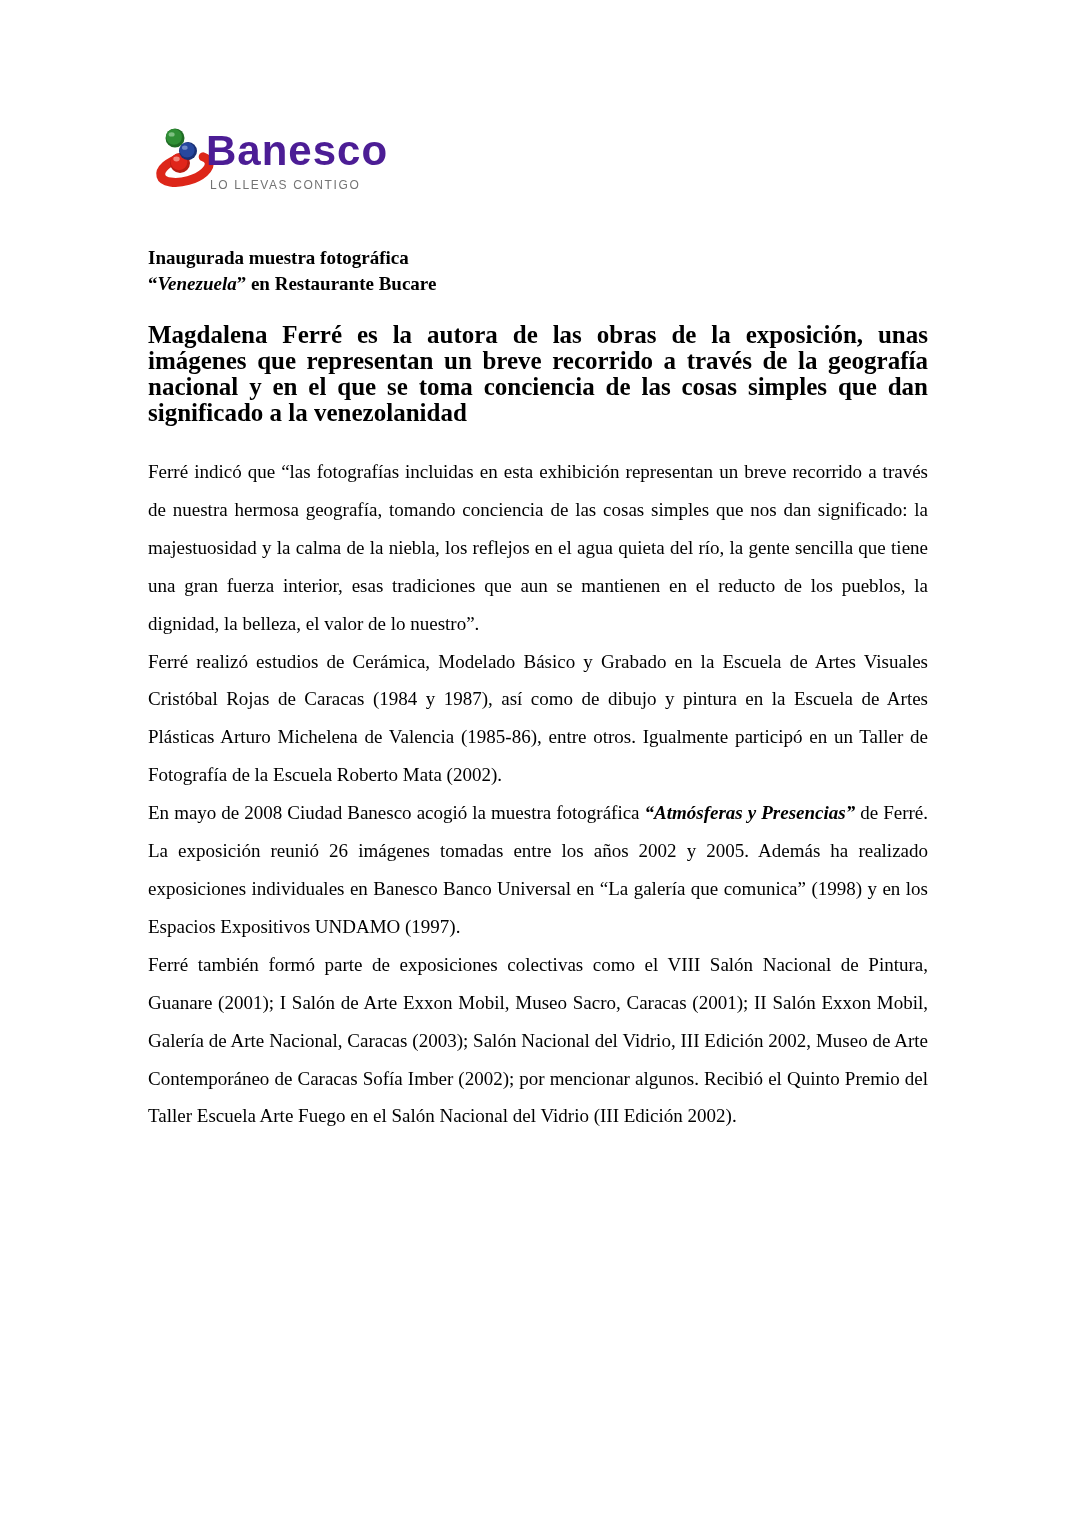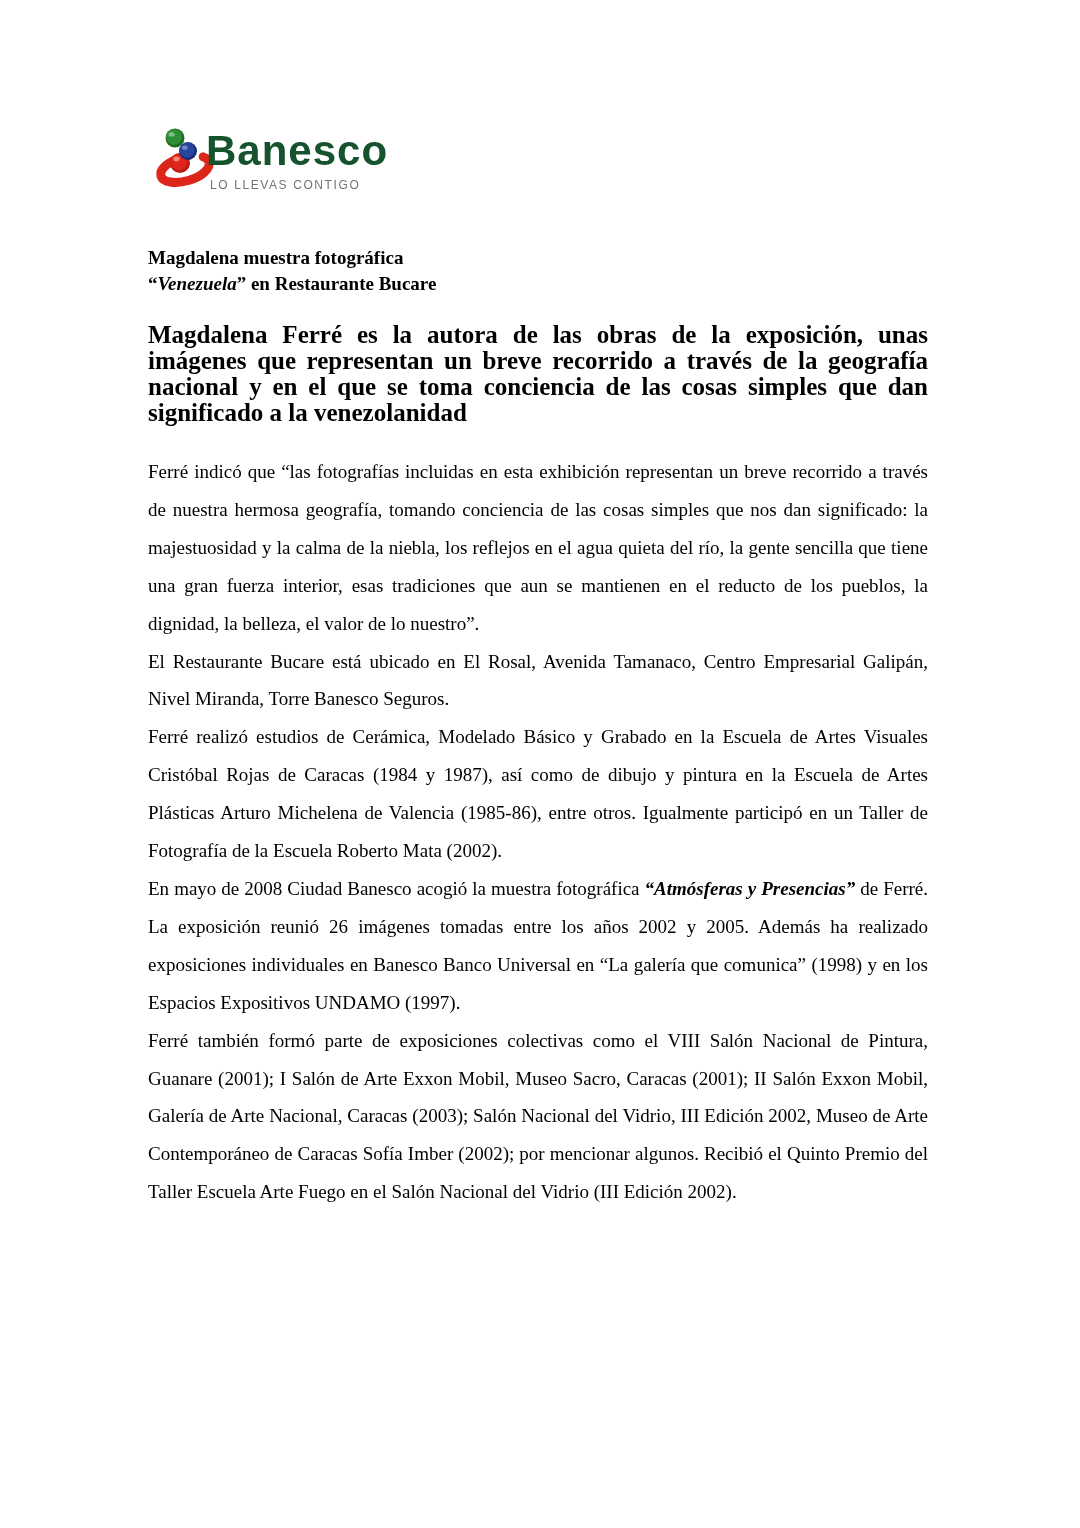--- a/index.html
+++ b/index.html
@@ -17,21 +17,21 @@
   
   .logo { position: absolute; left: 148px; top: 118px; width: 300px; height: 92px; }
   .logo-icon { position: absolute; left: 0; top: 2px; }
   .brand {
     position: absolute; left: 58px; top: 12px;
     font-family: "Liberation Sans", sans-serif;
     font-weight: bold;
     font-size: 42px;
     line-height: 42px;
     letter-spacing: 1px;
-    color: #14532d;
+    color: #4c1d95;
     white-space: nowrap;
   }
   .tagline {
     position: absolute; left: 62px; top: 61px;
     font-family: "Liberation Sans", sans-serif;
     font-size: 12px;
     line-height: 12px;
     letter-spacing: 1.6px;
     color: #737373;
     white-space: nowrap;
@@ -83,22 +83,21 @@
       <circle cx="40" cy="31" r="9" fill="#1a2f73"></circle>
       <circle cx="39.1" cy="30" r="7.5" fill="#27479e"></circle>
       <ellipse cx="36.8" cy="27.7" rx="2.8" ry="2.1" fill="#7f97cf" opacity="0.85"></ellipse>
     </svg>
     <div class="brand">Banesco</div>
     <div class="tagline">LO LLEVAS CONTIGO</div>
   </div>
 
   <div class="content">
 
-  <p class="title"><span>Magdalena muestra fotográfica</span><br><span>“</span><span class="i">Venezuela</span><span>” en Restaurante Bucare</span></p>
+  <p class="title"><span>Inaugurada muestra fotográfica</span><br><span>“</span><span class="i">Venezuela</span><span>” en Restaurante Bucare</span></p>
       <p class="lede"><span>Magdalena Ferré es la autora de las obras de la exposición, unas imágenes que representan un breve recorrido a través de la geografía nacional y en el que se toma conciencia de las cosas simples que dan significado a la venezolanidad</span></p>
       <p class="body"><span>Ferré indicó que “las fotografías incluidas en esta exhibición representan un breve recorrido a través de nuestra hermosa geografía, tomando conciencia de las cosas simples que nos dan significado: la majestuosidad y la calma de la niebla, los reflejos en el agua quieta del río, la gente sencilla que tiene una gran fuerza interior, esas tradiciones que aun se mantienen en el reducto de los pueblos,  la dignidad, la belleza, el valor  de lo nuestro”.</span></p>
-      <p class="body"><span>El Restaurante Bucare está ubicado en El Rosal, Avenida Tamanaco, Centro Empresarial Galipán, Nivel Miranda, Torre Banesco Seguros.</span></p>
       <p class="body"><span>Ferré realizó estudios de Cerámica, Modelado Básico y Grabado en la Escuela de Artes Visuales Cristóbal Rojas de Caracas (1984 y 1987), así como de dibujo y pintura en la Escuela de Artes Plásticas Arturo Michelena de Valencia (1985-86), entre otros. Igualmente participó en un Taller de Fotografía de la Escuela Roberto Mata (2002).</span></p>
       <p class="body"><span>En mayo de 2008 Ciudad Banesco acogió la muestra fotográfica </span><span class="b i">“Atmósferas y Presencias”</span><span> de Ferré. La exposición reunió 26 imágenes tomadas entre los años 2002 y 2005. Además ha realizado exposiciones individuales en Banesco Banco Universal en “La galería que comunica” (1998)  y en los Espacios Expositivos UNDAMO (1997).</span></p>
       <p class="body"><span>Ferré también formó parte de exposiciones colectivas como el VIII Salón Nacional de Pintura, Guanare (2001); I Salón de Arte Exxon Mobil, Museo Sacro, Caracas (2001); II Salón Exxon Mobil, Galería de Arte Nacional, Caracas (2003); Salón Nacional del Vidrio, III Edición 2002, Museo de Arte Contemporáneo de Caracas Sofía Imber (2002); por mencionar algunos. Recibió el Quinto Premio del Taller Escuela Arte Fuego en el Salón Nacional del Vidrio (III Edición 2002).</span></p>
     </div>
 
 </div>
 
 </body></html>

